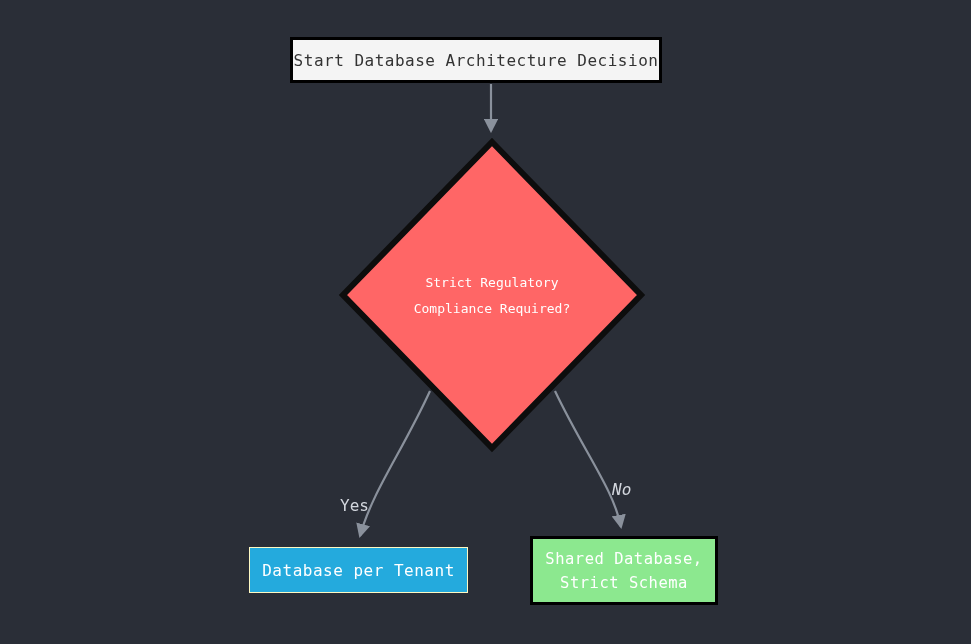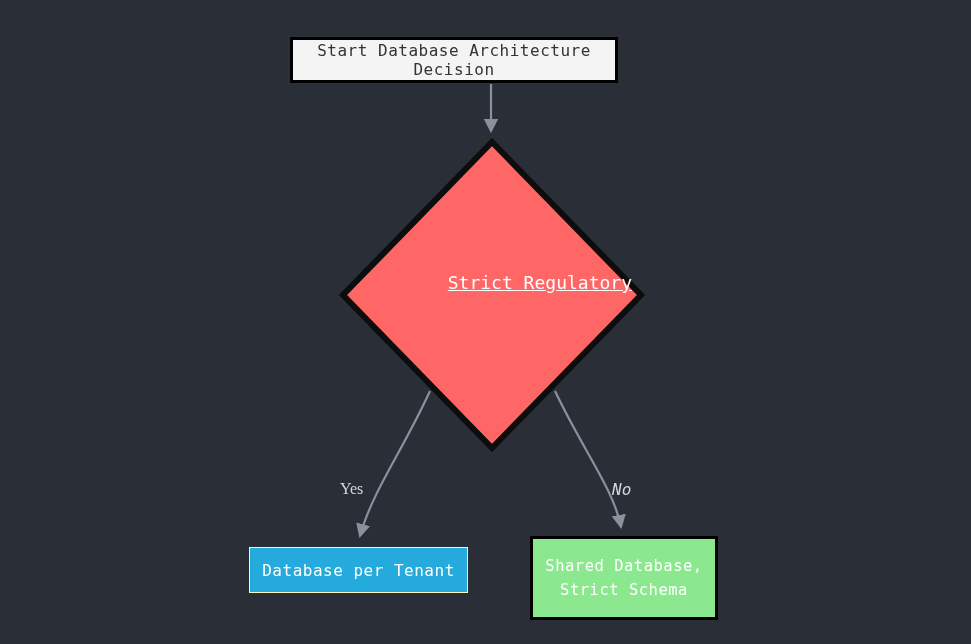--- a/index.html
+++ b/index.html
@@ -29,69 +29,67 @@
     flex-direction: column;
     align-items: center;
     justify-content: center;
     text-align: center;
     box-sizing: border-box;
     letter-spacing: 0.5px;
   }
   .node-start {
     left: 290px;
     top: 37px;
-    width: 328px;
+    width: 372px;
     height: 46px;
     background: #f4f4f4;
     border: 3px solid #000000;
     color: #333333;
     font-size: 16px;
   }
   .decision-text {
     position: absolute;
     left: 352px;
     top: 270px;
     width: 280px;
     color: #ffffff;
-    font-size: 18px;
+    font-size: 13px;
     line-height: 26px;
-    text-align: right;
+    text-align: center;
     pointer-events: none;
-    text-decoration: underline;
   }
   .node-yes {
     left: 249px;
     top: 547px;
     width: 219px;
     height: 46px;
     background: #24aadd;
     border: 1px solid #fef9c3;
     color: #ffffff;
     font-size: 16px;
   }
   .node-no {
     left: 530px;
     top: 536px;
     width: 188px;
-    height: 84px;
+    height: 69px;
     background: #8ce88f;
     border: 3px solid #000000;
     color: #ffffff;
     font-size: 15.5px;
     line-height: 24px;
   }
   .edge-label {
     position: absolute;
     color: #d3d7de;
     font-size: 16px;
   }
   .edge-label-yes {
     left: 340px;
-    top: 480px;
-    font-family: Liberation Serif, serif;
+    top: 496px;
   }
   .edge-label-no {
     left: 612px;
     top: 480px;
     font-style: italic;
   }
   .block-line { display: block; }
 </style>
 </head>
 <body>
@@ -113,20 +111,21 @@
 
     <polygon points="492,142 641,295 492,448 343,295" fill="#ff6666" stroke="#0d0d0d" stroke-width="6" stroke-linejoin="miter"></polygon>
   </svg>
 
   <div class="node node-start">
     <span class="block-line">Start Database Architecture Decision</span>
   </div>
 
   <div class="decision-text">
     <span class="block-line">Strict Regulatory</span>
+    <span class="block-line">Compliance Required?</span>
   </div>
 
   <span class="edge-label edge-label-yes">Yes</span>
 
   <span class="edge-label edge-label-no">No</span>
 
   <div class="node node-yes">
     <span class="block-line">Database per Tenant</span>
   </div>
 

